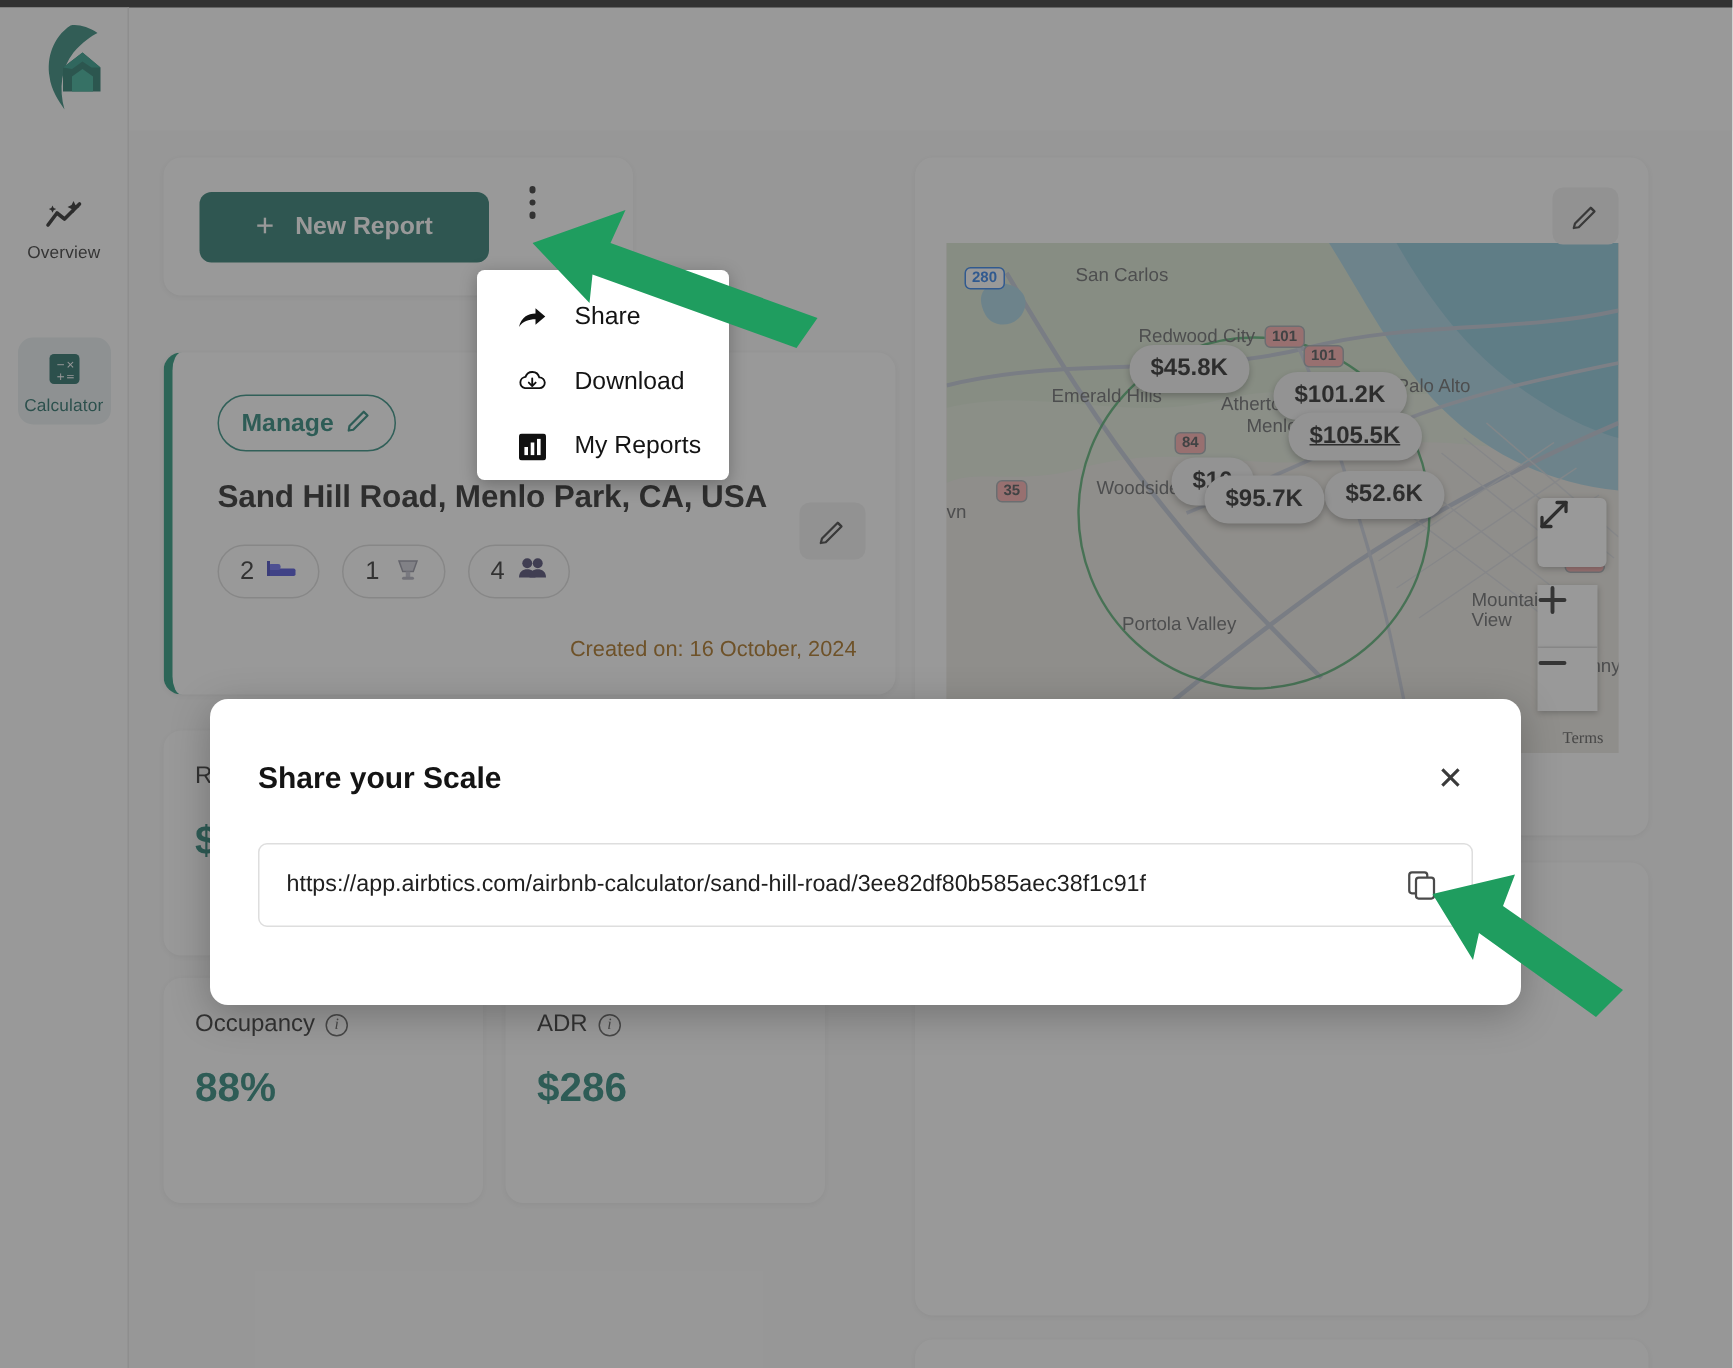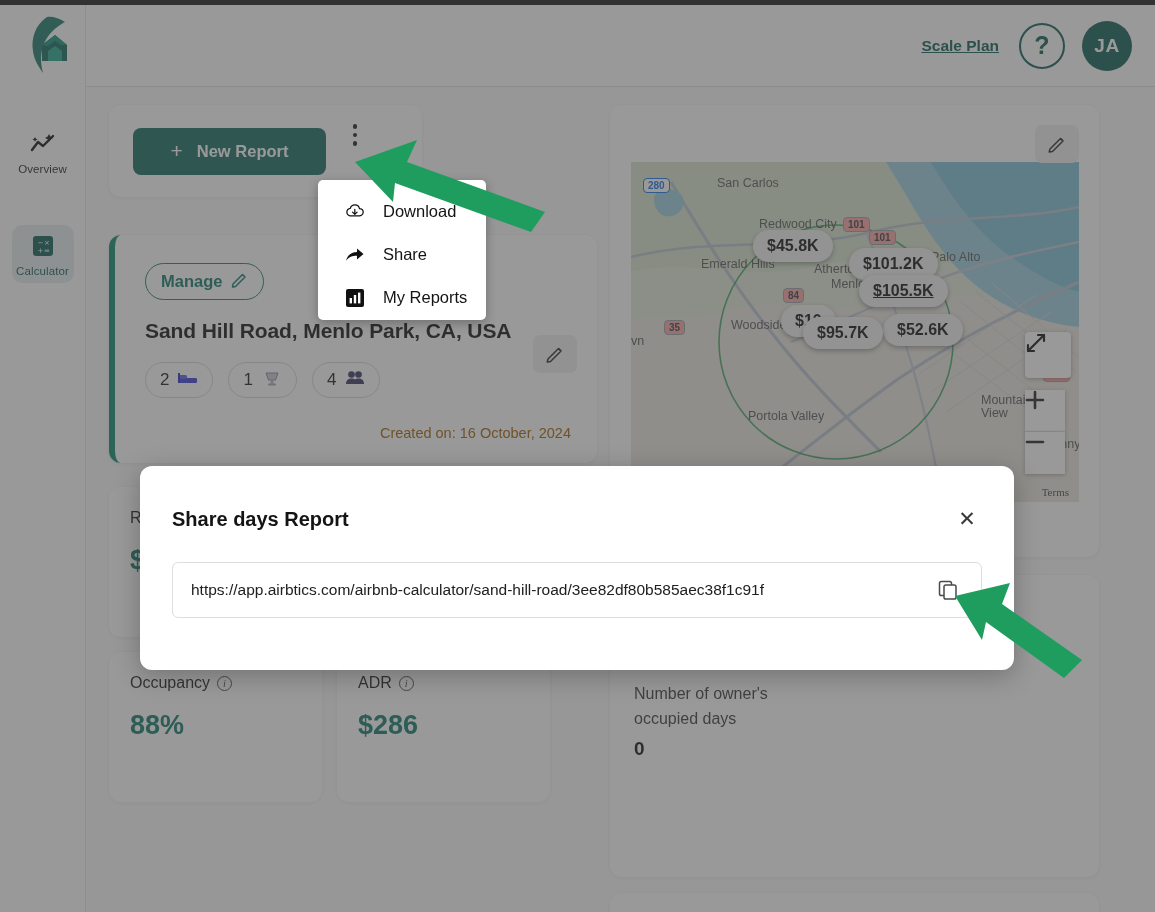--- a/index.html
+++ b/index.html
@@ -279,25 +279,20 @@
           <text x="7.5" y="12" font-size="7" fill="#fff" font-family="DejaVu Sans, sans-serif">−</text>
           <text x="14" y="12" font-size="7" fill="#fff" font-family="DejaVu Sans, sans-serif">×</text>
           <text x="7.5" y="20" font-size="7" fill="#fff" font-family="DejaVu Sans, sans-serif">+</text>
           <text x="14" y="20" font-size="7" fill="#fff" font-family="DejaVu Sans, sans-serif">=</text>
         </svg>
       </span>
       <span class="lbl">Calculator</span>
     </div>
   </div>
 
-  <div class="header">
-    <a class="scale-plan">Scale Plan</a>
-    <div class="help-btn">?</div>
-    <div class="avatar">JA</div>
-  </div>
 
   <div class="content">
 
     <div class="toolbar-card">
       <button class="btn-new-report">
         <span class="plus">+</span>
         <span>New Report</span>
       </button>
     </div>
     <div class="kebab">
@@ -460,67 +455,62 @@
         <span class="map-credit" style="right:72px; bottom:4px;">gle</span>
         <span class="map-credit" style="right:10px; bottom:4px;font-family:Liberation Serif, serif;">Terms</span>
       </div>
     </div>
 
     <div class="right-card2">
       <div style="display:flex; gap:118px;">
         <span class="r2-val">$77,603</span>
         <span class="r2-val">$14,646</span>
       </div>
-      <div style="margin-top:56px;">
-        <div class="r2-sub">Number of owner's</div>
-        <div class="r2-sub">occupied days</div>
-        <div class="r2-num">0</div>
-      </div>
     </div>
 
     <div class="right-card3">
       
     </div>
   </div>
 
   <div class="dim"></div>
 
   <div class="menu">
+    <div class="menu-item">
+      <span class="mi-ic">
+        <svg width="20" height="16" viewBox="0 0 20 16">
+            <path d="M1 14 C2.5 7.5 7 5 12 5 L12 1.5 L18.5 7 L12 12.5 L12 8.8 C7.5 8.8 3.5 10 1 14 Z" fill="#111"></path>
+          </svg>
+      </span>
+      <span>Share</span>
+    </div>
     <div class="menu-item">
       <span class="mi-ic">
         <svg width="21" height="17" viewBox="0 0 21 17">
             <path d="M5.2 13 A4 4 0 0 1 5.6 5.1 A5 5 0 0 1 15.2 5.4 A3.8 3.8 0 0 1 15.4 13 Z" fill="none" stroke="#111" stroke-width="1.3"></path>
             <path d="M10.3 6.2 V11.2 M7.9 9.1 L10.3 11.5 L12.7 9.1" stroke="#111" stroke-width="1.3" fill="none" stroke-linecap="round" stroke-linejoin="round"></path>
           </svg>
       </span>
       <span>Download</span>
-    </div>
-    <div class="menu-item">
-      <span class="mi-ic">
-        <svg width="20" height="16" viewBox="0 0 20 16">
-            <path d="M1 14 C2.5 7.5 7 5 12 5 L12 1.5 L18.5 7 L12 12.5 L12 8.8 C7.5 8.8 3.5 10 1 14 Z" fill="#111"></path>
-          </svg>
-      </span>
-      <span>Share</span>
     </div>
     <div class="menu-item">
       <span class="mi-ic">
         <svg width="18" height="18" viewBox="0 0 18 18">
             <rect x="0" y="0" width="18" height="18" rx="2" fill="#111"></rect>
             <rect x="3.6" y="9" width="2.4" height="5.4" fill="#fff"></rect>
             <rect x="7.8" y="6" width="2.4" height="8.4" fill="#fff"></rect>
             <rect x="12" y="3.6" width="2.4" height="10.8" fill="#fff"></rect>
           </svg>
       </span>
       <span>My Reports</span>
     </div>
   </div>
 
   <div class="modal">
-    <div class="modal-title">Share days Report</div>
+    <div class="modal-title">Share your Scale</div>
     <div class="modal-close">✕</div>
     <div class="share-field">
       <input class="share-url" readonly="" value="https://app.airbtics.com/airbnb-calculator/sand-hill-road/3ee82df80b585aec38f1c91f" style="">
       <span class="copy-btn">
         <svg width="22" height="22" viewBox="0 0 22 22">
             <rect x="2.5" y="2.5" width="12" height="14" rx="1.8" fill="none" stroke="#4a4a4a" stroke-width="1.5"></rect>
             <rect x="7" y="6" width="12" height="14" rx="1.8" fill="#fff" stroke="#4a4a4a" stroke-width="1.5"></rect>
           </svg>
       </span>
     </div>

